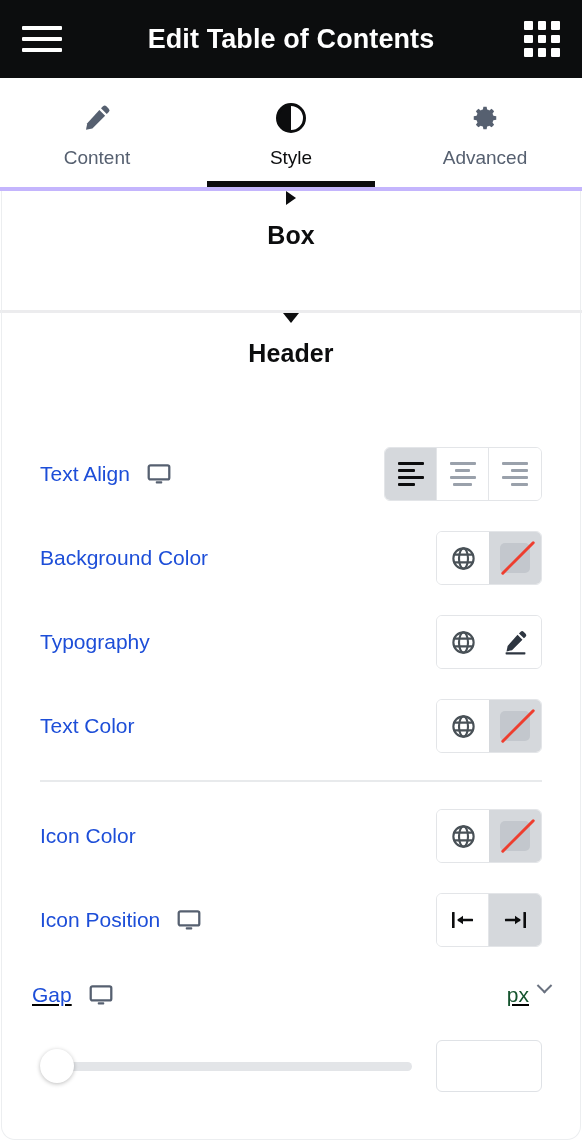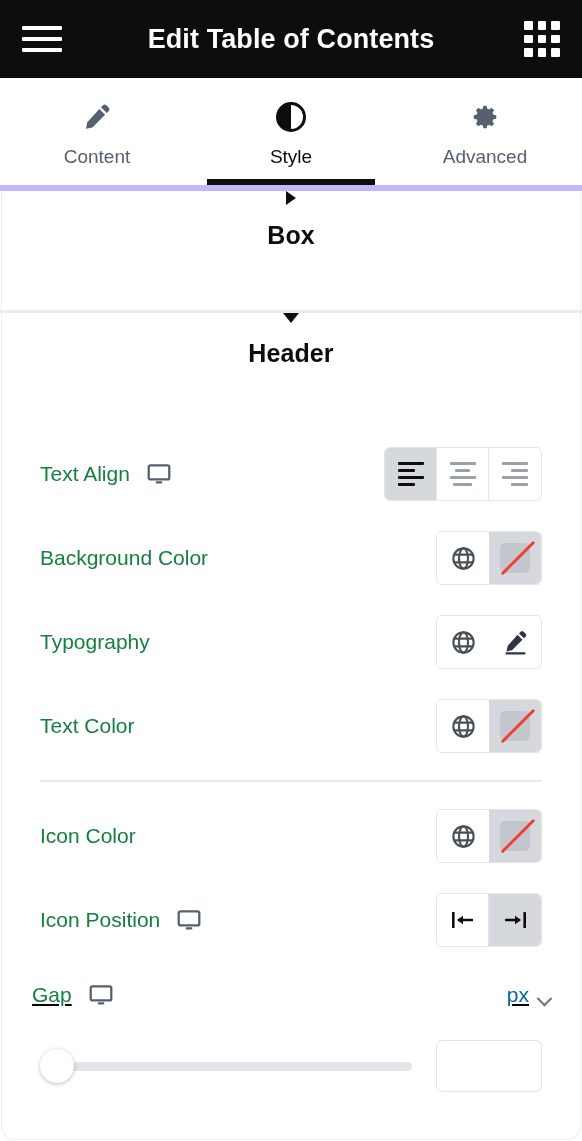--- a/index.html
+++ b/index.html
@@ -57,21 +57,21 @@
   }
   .grid-icon i {
     display:block; background:#ffffff; border-radius:1px;
   }
 
   
   .tabs {
     height:113px; flex:0 0 113px;
     display:flex;
     background:#ffffff;
-    border-bottom:6px solid #c4b5fd;
+    border-bottom:4px solid #c4b5fd;
   }
   .tab {
     flex:1;
     display:flex; flex-direction:column;
     align-items:center; justify-content:center;
     gap:13px;
     position:relative;
     cursor:pointer;
     padding-top:6px;
   }
@@ -137,21 +137,21 @@
   
   .ctrl {
     display:flex; align-items:center;
     padding:0 40px;
     min-height:84px;
   }
   .ctrl-label-wrap {
     display:flex; align-items:center; gap:16px;
   }
   .ctrl-label {
-    font-size:21px; color:#15803d;
+    font-size:21px; color:#1d4ed8;
   }
   .ctrl-right { margin-left:auto; display:flex; align-items:center; }
 
   .monitor-icon { display:block; }
 
   
   .choices {
     display:flex;
     border:1px solid #e3e5e8;
     border-radius:6px;
@@ -234,22 +234,22 @@
 
   
   .gap-head {
     display:flex; align-items:center;
     padding:0 32px;
     min-height:66px;
     text-decoration:underline;
   }
   .unit-select {
     margin-left:auto;
-    display:flex; align-items:flex-end; gap:10px;
-    font-size:21px; color:#0369a1;
+    display:flex; align-items:flex-start; gap:10px;
+    font-size:21px; color:#14532d;
     cursor:pointer;
   }
   .chev {
     width:11px; height:11px;
     border-right:2.4px solid #6a7280;
     border-bottom:2.4px solid #6a7280;
     transform:rotate(45deg) translate(-2px,-2px);
   }
   .slider-row {
     display:flex; align-items:center;

